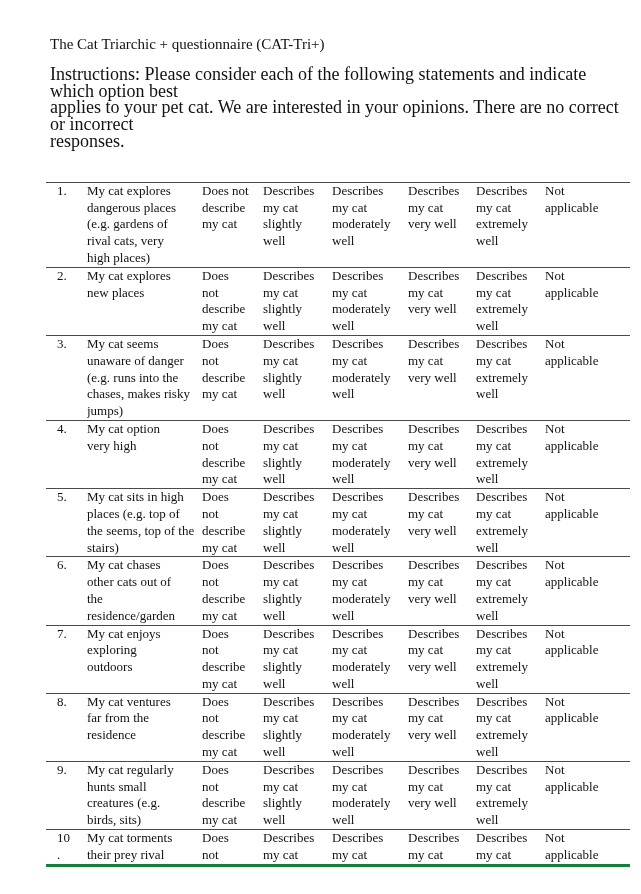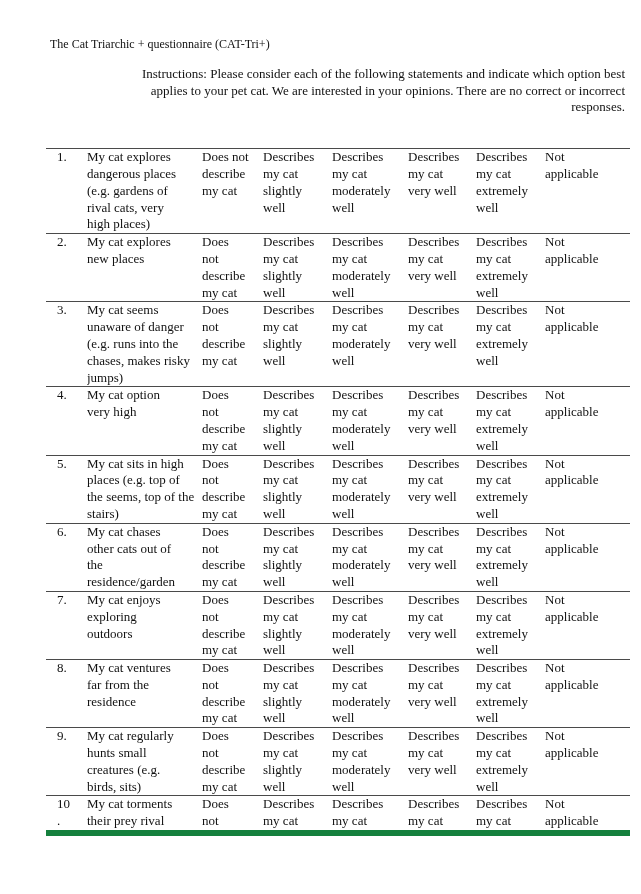--- a/index.html
+++ b/index.html
@@ -13,45 +13,44 @@
     color: #111;
   }
   .page {
     position: relative;
     width: 641px;
     height: 894px;
     background: #fff;
   }
   .doc-title {
     margin: 36px 0 0 50px;
-    font-size: 12px;
+    font-size: 15px;
     line-height: 16.8px;
     white-space: pre-line;
   }
   .doc-instructions {
     margin: 13px 0 8px 50px;
     width: 575px;
-    font-size: 13px;
+    font-size: 18px;
     line-height: 16.8px;
     white-space: pre-line;
-    text-align: right;
   }
   table.qtable {
     margin: 32px 0 0 46px;
     border-collapse: collapse;
     table-layout: fixed;
     width: 584px;
     font-size: 13px;
     line-height: 16.8px;
   }
   table.qtable tr {
     border-top: 1px solid #4a4a4a;
   }
   table.qtable tr:last-child {
-    border-bottom: 6px solid #15803d;
+    border-bottom: 3px solid #15803d;
   }
   table.qtable td {
     vertical-align: top;
     padding: 0 4px 0 0;
     white-space: pre-line;
     overflow: hidden;
   }
   table.qtable td.c-num {
     padding-left: 11px;
   }

